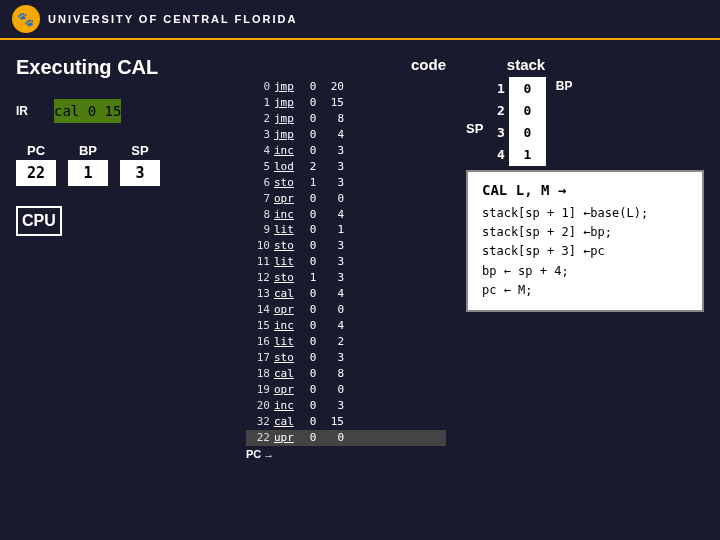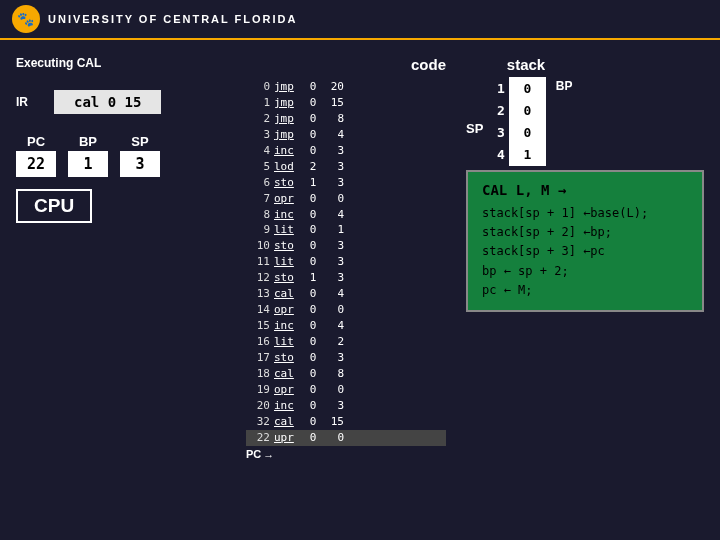--- a/index.html
+++ b/index.html
@@ -60,42 +60,42 @@
     #left-panel {
       width: 220px;
       flex-shrink: 0;
       display: flex;
       flex-direction: column;
       gap: 12px;
     }
 
     #executing-label {
       color: white;
-      font-size: 12px;
+      font-size: 20px;
       font-weight: bold;
       margin-bottom: 8px;
     }
 
     #ir-row {
       display: flex;
       align-items: center;
       gap: 8px;
     }
     #ir-label {
       color: white;
       font-size: 12px;
       font-weight: bold;
       width: 30px;
     }
     #ir-value-box {
-      background: #e5e5e5;
+      background: #4d7c0f;
       color: black;
-      padding: 4px 20px;
+      padding: 4px 0;
       font-size: 14px;
-      font-weight: bold;
+      font-weight: normal;
       font-family: monospace;
     }
 
     #registers-row {
       display: flex;
       gap: 12px;
       margin-top: 8px;
     }
     .reg-group {
       display: flex;
@@ -113,26 +113,27 @@
       color: black;
       font-size: 15px;
       font-weight: bold;
       font-family: monospace;
       width: 40px;
       text-align: center;
       padding: 4px 0;
     }
 
     #cpu-label-box {
+      margin-top: 8px;
       text-align: center;
       color: white;
-      font-size: 19px;
+      font-size: 16px;
       font-weight: bold;
       border: 2px solid white;
-      padding: 4px 16px;
+      padding: 4px 4px;
       width: fit-content;
     }
 
     
     #middle-panel {
       width: 220px;
       flex-shrink: 0;
       padding: 0 10px;
     }
 
@@ -265,21 +266,21 @@
     }
 
     #stack-bp-row {
       display: flex;
       align-items: flex-start;
     }
 
     
     #explanation-box {
       border: 2px solid #888;
-      background: #15803d;
+      background: #ffffff;
       padding: 10px 14px;
       margin-top: 4px;
     }
     #cal-title {
       font-size: 14px;
       font-weight: bold;
       color: black;
       margin-bottom: 6px;
       font-family: monospace;
     }
@@ -516,19 +517,19 @@
 
     <div id="explanation-box">
       <div id="cal-title">
         <span>CAL  L, M</span>
         <span class="arrow"> →</span>
       </div>
       <div id="exp-lines">
           <div class="exp-line">stack[sp + 1] ←base(L);</div>
           <div class="exp-line">stack[sp + 2] ←bp;</div>
           <div class="exp-line">stack[sp + 3] ←pc</div>
-          <div class="exp-line">bp ← sp + 2;</div>
+          <div class="exp-line">bp ← sp + 4;</div>
           <div class="exp-line">pc ← M;</div>
         </div>
     </div>
 
   </div>
 </div>
 
 </body></html>

